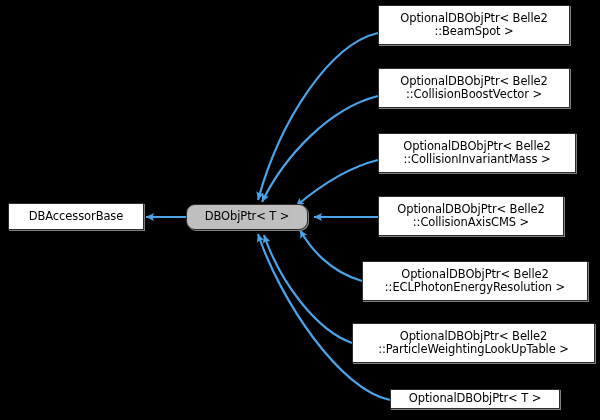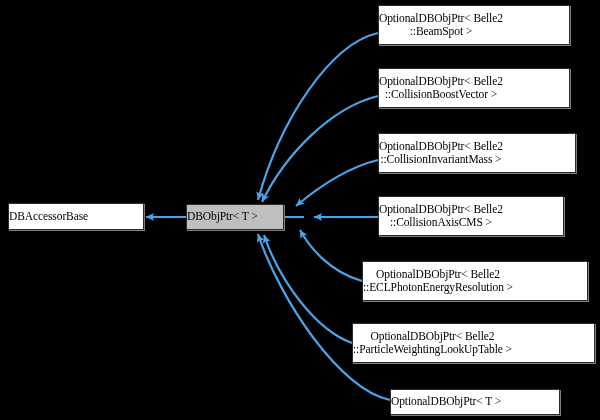--- a/index.html
+++ b/index.html
@@ -27,24 +27,24 @@
     position: absolute;
     box-sizing: border-box;
     border: 1px solid #2b2b2b;
     background: #ffffff;
     color: #000000;
     font-size: 11.5px;
     line-height: 13.5px;
     text-align: center;
     display: flex;
     align-items: center;
+    justify-content: center;
     white-space: pre-line;
     letter-spacing: -0.1px;
     box-shadow: 1px 1px 0 #808080;
-    font-family: Liberation Serif, serif;
   }
   .node.current {
     background: #bfbfbf;
   }
 </style>
 </head>
 <body>
 
 <div id="diagram-root">
 
@@ -64,21 +64,21 @@
       <path d="M362,281 C330,272 310,248 300,230"></path>
       <path d="M352,343 C316,330 280,282 264,235"></path>
       <path d="M390,400 C340,390 280,300 258,234"></path>
     </g>
   </svg>
 
   <div class="node" style="left:8px; top:203px; width:136px; height:27px;">
     <span>DBAccessorBase</span>
   </div>
 
-  <div class="node current" style="left:186px; top:204px; width:98px; height:26px;">
+  <div class="node current" style="left:186px; top:204px; width:122px; height:26px;border-radius:9px;">
     <span>DBObjPtr&lt; T &gt;</span>
   </div>
 
   <div class="node" style="left:378px; top:5px; width:192px; height:40px;">
     <span>OptionalDBObjPtr&lt; Belle2
 ::BeamSpot &gt;</span>
   </div>
 
   <div class="node" style="left:378px; top:68px; width:192px; height:40px;">
     <span>OptionalDBObjPtr&lt; Belle2
@@ -98,17 +98,17 @@
   <div class="node" style="left:362px; top:261px; width:226px; height:40px;">
     <span>OptionalDBObjPtr&lt; Belle2
 ::ECLPhotonEnergyResolution &gt;</span>
   </div>
 
   <div class="node" style="left:352px; top:323px; width:243px; height:40px;">
     <span>OptionalDBObjPtr&lt; Belle2
 ::ParticleWeightingLookUpTable &gt;</span>
   </div>
 
-  <div class="node" style="left:390px; top:389px; width:170px; height:26px;">
+  <div class="node" style="left:390px; top:389px; width:170px; height:20px;">
     <span>OptionalDBObjPtr&lt; T &gt;</span>
   </div>
 
 </div>
 
 </body></html>

